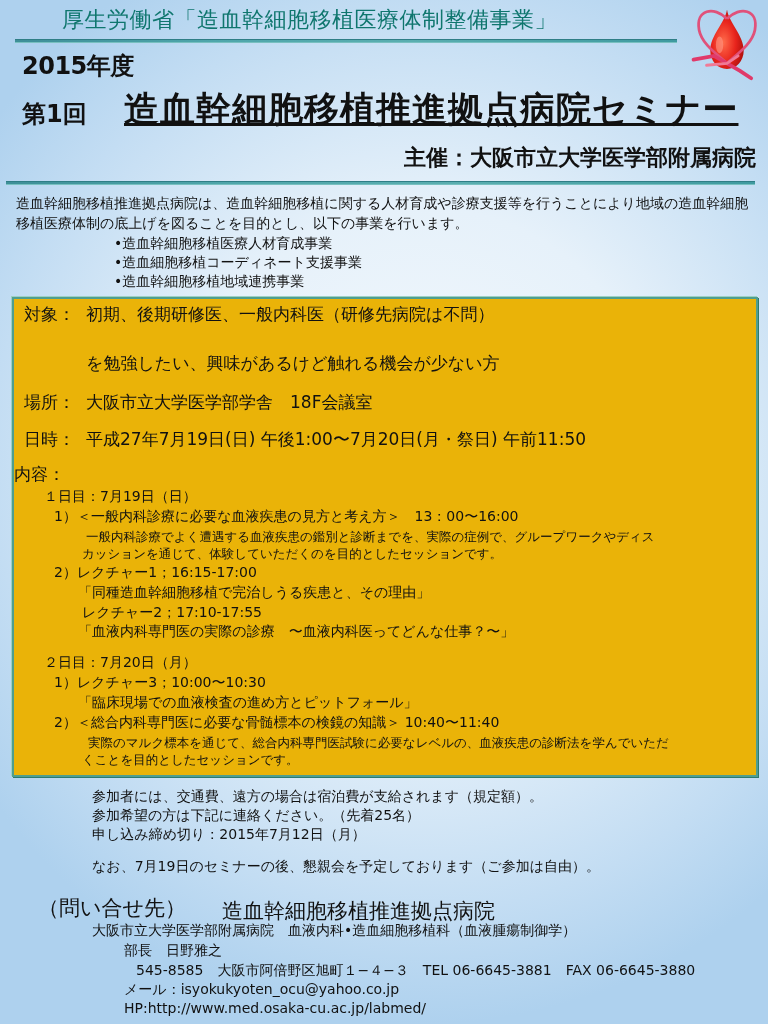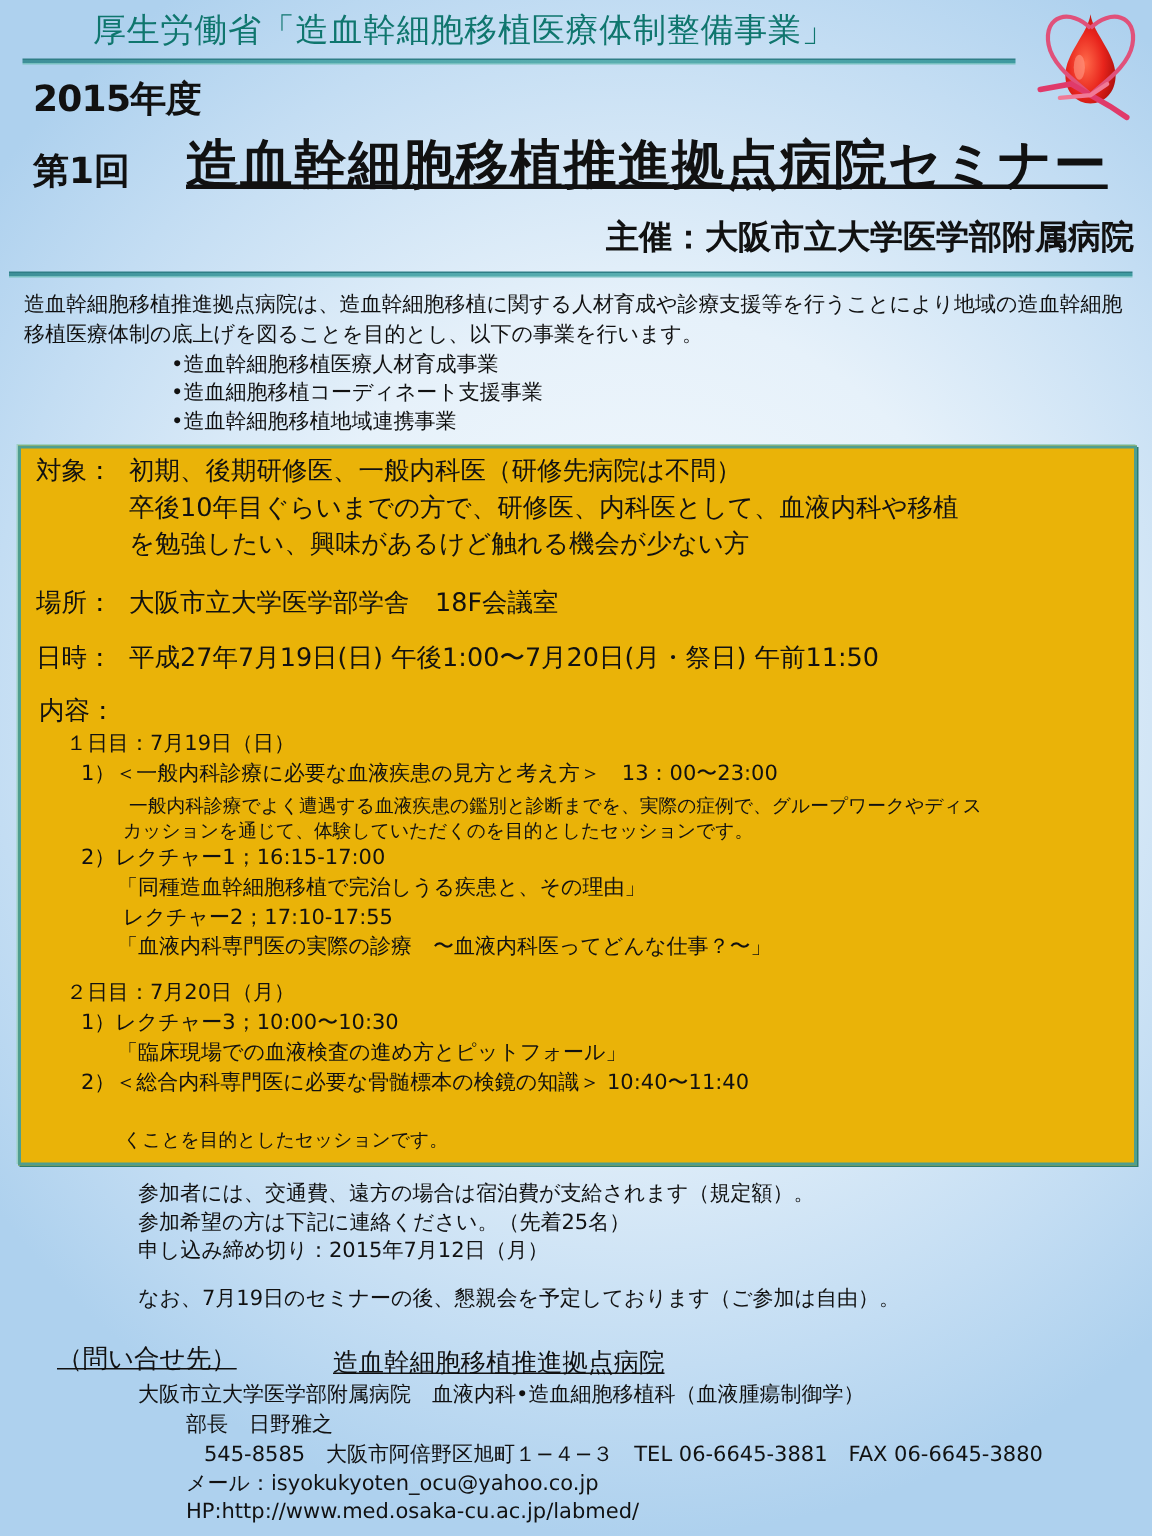--- a/index.html
+++ b/index.html
@@ -37,21 +37,21 @@
       background: #eab308;
       border: 2px solid #4f9e8f;
       box-shadow: 1px 1px 0 #2d7a6e, -1px -1px 0 #9dd0c4;
     }
     .row { position: absolute; white-space: nowrap; }
     .big { font-size: 17px; line-height: 23px; }
     .med { font-size: 14px; line-height: 19px; }
     .small { font-size: 12.5px; line-height: 17px; }
 
     .below { font-size: 14px; line-height: 19px; }
-    .contact-head { font-size: 17px; text-decoration: underline; }
+    .contact-head { font-size: 21px; }
   </style>
 </head>
 <body>
 
 <div class="abs ministry">厚生労働省「造血幹細胞移植医療体制整備事業」</div>
 <div class="divider divider-top"></div>
 
 <svg class="logo" viewBox="0 0 88 86">
   <defs>
     <radialGradient id="drop" cx="40%" cy="55%" r="60%">
@@ -77,44 +77,44 @@
 <div class="abs intro">造血幹細胞移植推進拠点病院は、造血幹細胞移植に関する人材育成や診療支援等を行うことにより地域の造血幹細胞移植医療体制の底上げを図ることを目的とし、以下の事業を行います。</div>
 <div class="abs programs">
   <div>造血幹細胞移植医療人材育成事業</div>
   <div>造血細胞移植コーディネート支援事業</div>
   <div>造血幹細胞移植地域連携事業</div>
 </div>
 
 <div class="info-box">
   <div class="row big" style="left:10px; top:4px;">対象：</div>
   <div class="row big" style="left:72px; top:4px;">初期、後期研修医、一般内科医（研修先病院は不問）</div>
-  <div class="row big" style="left:72px; top:29px;">卒後10年目ぐらいまでの方で、研修医、内科医として、血液内科や移植</div>
   <div class="row big" style="left:72px; top:53px;">を勉強したい、興味があるけど触れる機会が少ない方</div>
 
   <div class="row big" style="left:10px; top:92px;">場所：</div>
   <div class="row big" style="left:72px; top:92px;">大阪市立大学医学部学舎　18F会議室</div>
 
   <div class="row big" style="left:10px; top:129px;">日時：</div>
   <div class="row big" style="left:72px; top:129px;">平成27年7月19日(日) 午後1:00〜7月20日(月・祭日) 午前11:50</div>
 
-  <div class="row big" style="left:12px; top:164px;">内容：</div>
+  <div class="row big" style="left:0; top:164px;">内容：</div>
 
   <div class="row med" style="left:30px; top:188px;">１日目：7月19日（日）</div>
-  <div class="row med" style="left:40px; top:208px;">1）＜一般内科診療に必要な血液疾患の見方と考え方＞　13：00〜23:00</div>
+  <div class="row med" style="left:40px; top:208px;">1）＜一般内科診療に必要な血液疾患の見方と考え方＞　13：00〜16:00</div>
   <div class="row small" style="left:68px; top:246px;">カッションを通じて、体験していただくのを目的としたセッションです。</div>
   <div class="row small" style="left:72px; top:229px;">一般内科診療でよく遭遇する血液疾患の鑑別と診断までを、実際の症例で、グループワークやディス</div>
   <div class="row med" style="left:40px; top:264px;">2）レクチャー1；16:15-17:00</div>
   <div class="row med" style="left:64px; top:284px;">「同種造血幹細胞移植で完治しうる疾患と、その理由」</div>
   <div class="row med" style="left:68px; top:304px;">レクチャー2；17:10-17:55</div>
   <div class="row med" style="left:64px; top:323px;">「血液内科専門医の実際の診療　〜血液内科医ってどんな仕事？〜」</div>
 
   <div class="row med" style="left:30px; top:354px;">２日目：7月20日（月）</div>
   <div class="row med" style="left:40px; top:374px;">1）レクチャー3；10:00〜10:30</div>
   <div class="row med" style="left:64px; top:394px;">「臨床現場での血液検査の進め方とピットフォール」</div>
   <div class="row med" style="left:40px; top:414px;">2）＜総合内科専門医に必要な骨髄標本の検鏡の知識＞ 10:40〜11:40</div>
+  <div class="row small" style="left:74px; top:435px;">実際のマルク標本を通じて、総合内科専門医試験に必要なレベルの、血液疾患の診断法を学んでいただ</div>
   <div class="row small" style="left:68px; top:452px;">くことを目的としたセッションです。</div>
 </div>
 
 <div class="abs below" style="left:92px; top:787px;">参加者には、交通費、遠方の場合は宿泊費が支給されます（規定額）。</div>
 <div class="abs below" style="left:92px; top:806px;">参加希望の方は下記に連絡ください。（先着25名）</div>
 <div class="abs below" style="left:92px; top:825px;">申し込み締め切り：2015年7月12日（月）</div>
 <div class="abs below" style="left:92px; top:857px;">なお、7月19日のセミナーの後、懇親会を予定しております（ご参加は自由）。</div>
 
 <div class="abs contact-head" style="left:38px; top:894px;">（問い合せ先）</div>
 <div class="abs contact-head" style="left:222px; top:897px;">造血幹細胞移植推進拠点病院</div>

